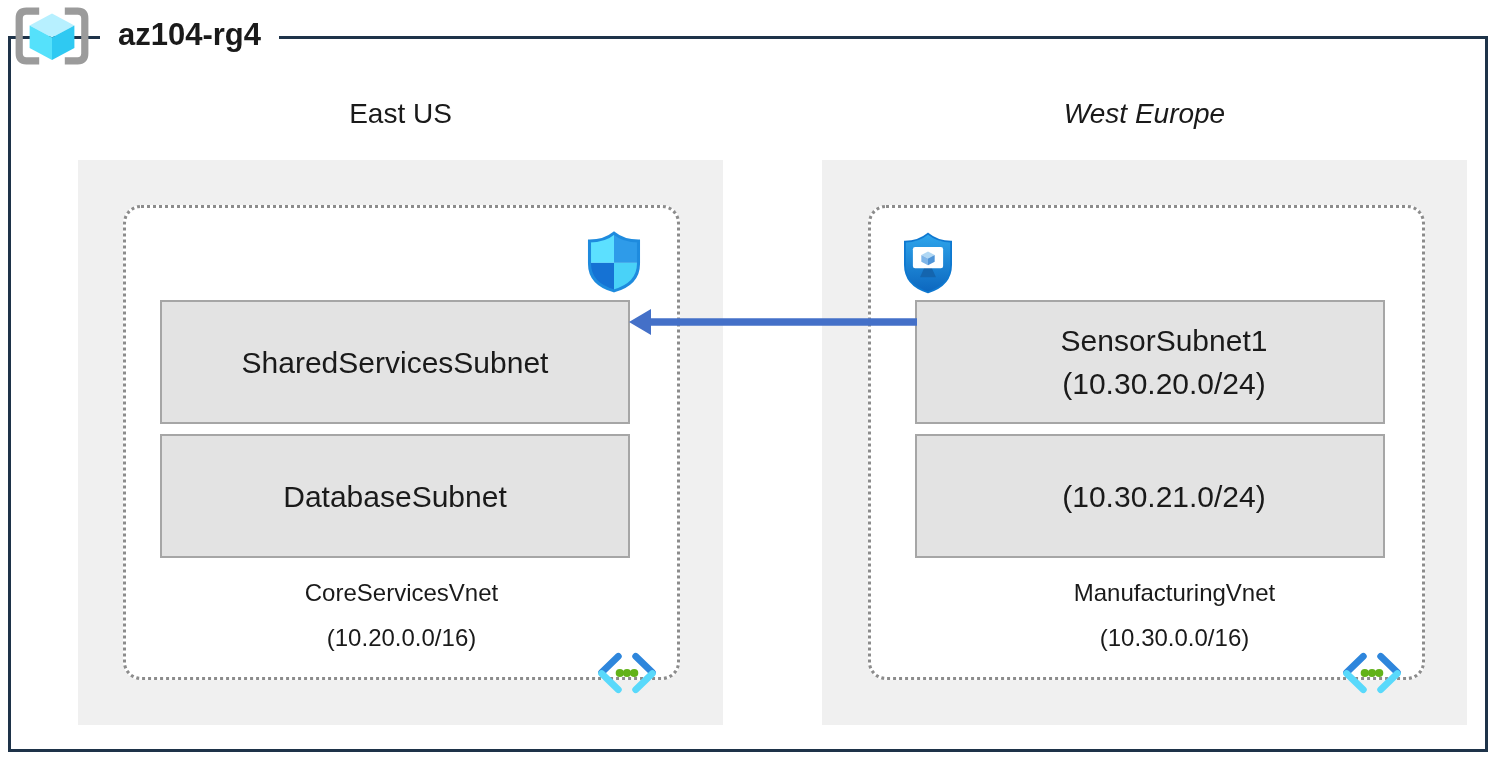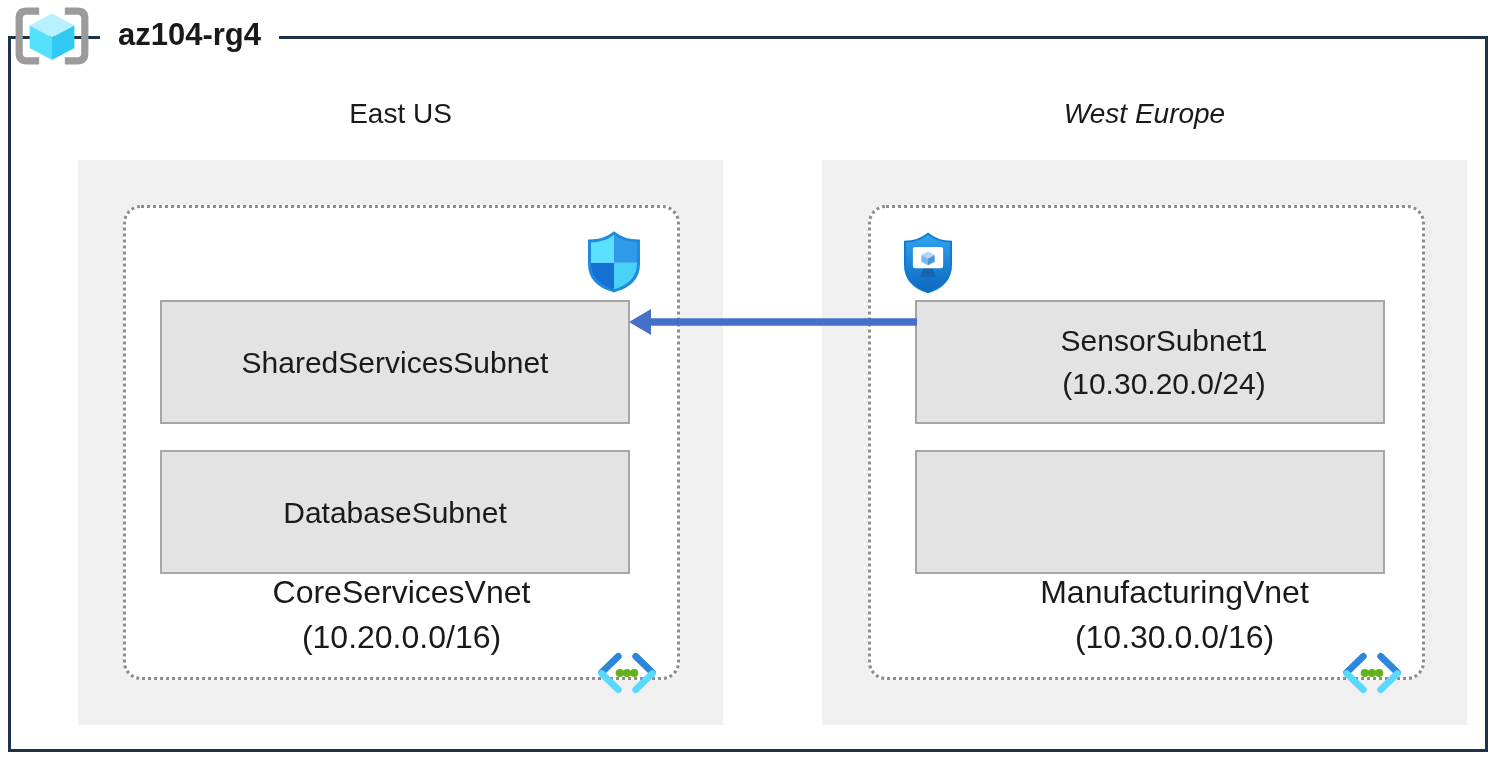--- a/index.html
+++ b/index.html
@@ -38,24 +38,24 @@
   .vnet-box.west{left:868px;}
   .subnet{
     position:absolute;width:470px;height:124px;box-sizing:border-box;
     background:#E3E3E3;border:2px solid #A6A6A6;z-index:3;
     display:flex;flex-direction:column;align-items:center;justify-content:center;
     font-size:30px;line-height:43px;text-align:center;margin-top:42px;
   }
   .subnet.east{left:160px;}
   .subnet.west{left:915px;padding-left:28px;}
   .subnet.row1{top:258px;}
-  .subnet.row2{top:408px;}
+  .subnet.row2{top:392px;}
   .vnet-label{
     position:absolute;top:570px;width:557px;z-index:3;
-    text-align:center;font-size:32px;line-height:45px;
+    text-align:center;font-size:24px;line-height:45px;
   }
   .vnet-label.east{left:123px;}
   .vnet-label.west{left:868px;margin-left:28px;}
   .badge{position:absolute;z-index:5;}
   .badge.nsg{left:586px;top:230px;width:56px;height:64px;}
   .badge.asg{left:899px;top:231px;width:58px;height:64px;}
   .vnet-glyph{position:absolute;width:66px;height:46px;z-index:5;}
   .vnet-glyph.east{left:594px;top:650px;}
   .vnet-glyph.west{left:1339px;top:650px;}
   .peering-arrow{position:absolute;left:620px;top:300px;width:300px;height:44px;z-index:4;}
@@ -88,20 +88,21 @@
 </div>
 <div class="subnet east row2">
   <div>DatabaseSubnet</div>
 </div>
 
 <div class="subnet west row1">
   <div>SensorSubnet1</div>
   <div>(10.30.20.0/24)</div>
 </div>
 <div class="subnet west row2">
+  <div>(10.30.21.0/24)</div>
 </div>
 
 <div class="vnet-label east">
   <div>CoreServicesVnet</div>
   <div>(10.20.0.0/16)</div>
 </div>
 <div class="vnet-label west">
   <div>ManufacturingVnet</div>
   <div>(10.30.0.0/16)</div>
 </div>

